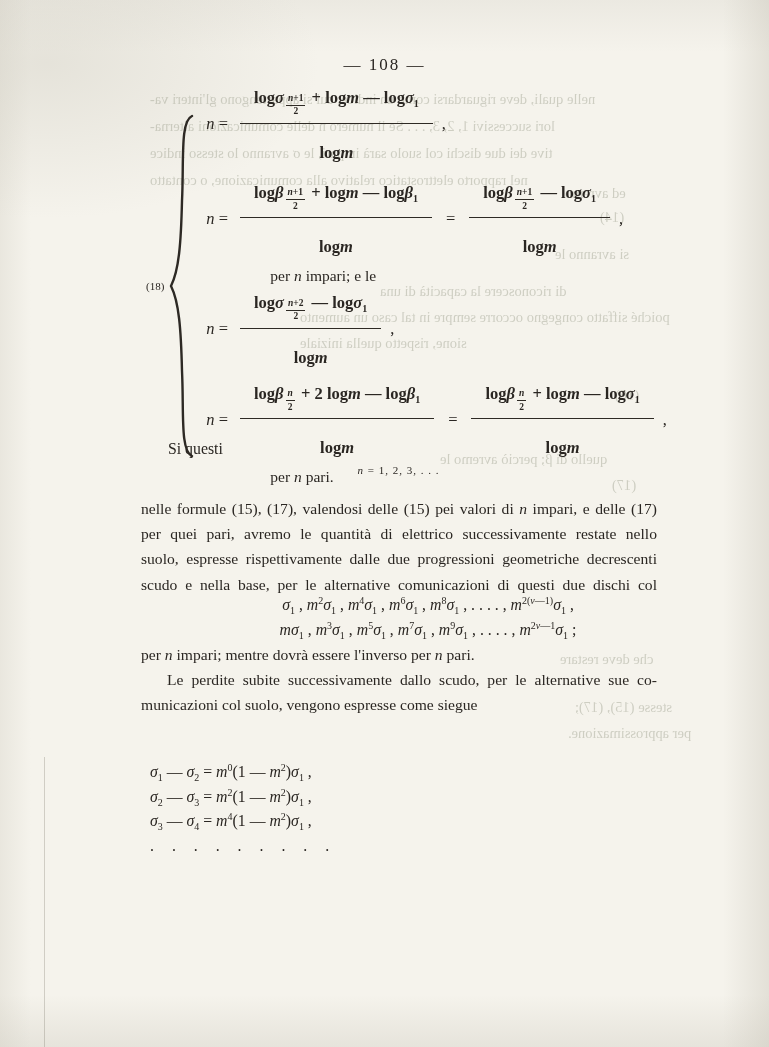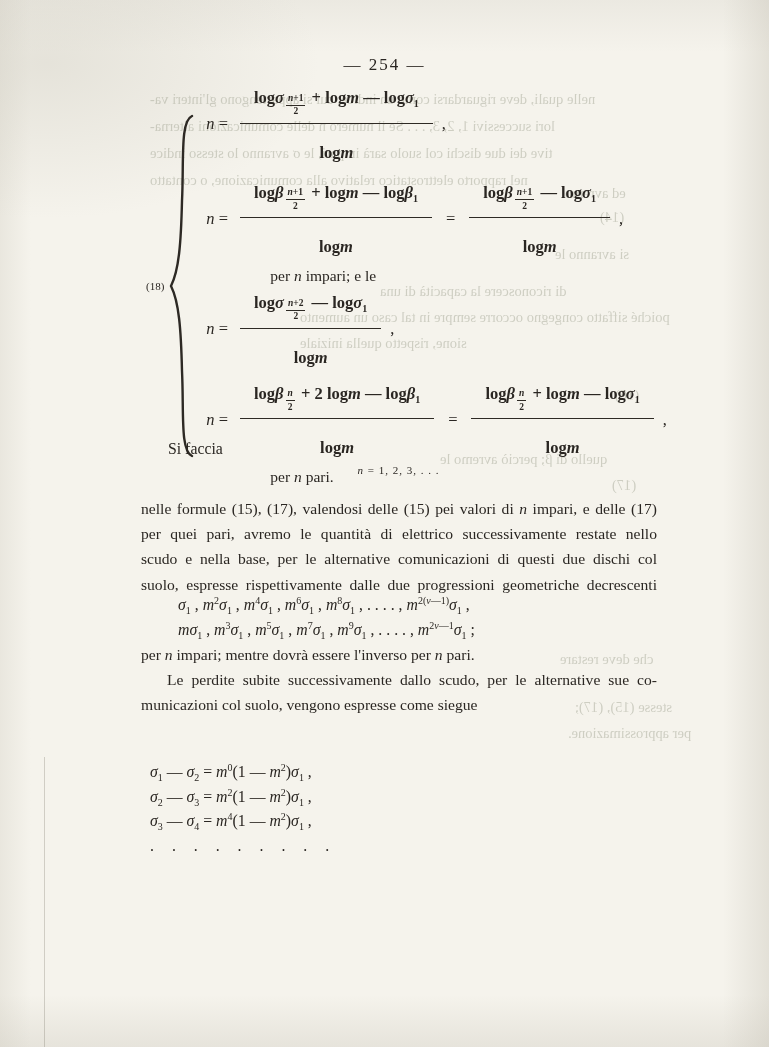--- a/index.html
+++ b/index.html
@@ -41,21 +41,21 @@
   
   .sifaccia{position:absolute;top:440px;left:168px;font-size:15.8px;}
   .series{position:absolute;top:464px;left:140px;width:517px;text-align:center;
     font-size:11px;letter-spacing:1px;}
   .para{position:absolute;left:141px;width:516px;font-size:15.6px;line-height:25.2px;}
   .p1{top:496px;}
   .p2{top:642px;}
   .pline{white-space:nowrap;}
   .jl{text-align:justify;text-align-last:justify;}
   .ind{text-indent:26px;}
-  .prog{position:absolute;top:592px;left:178px;width:500px;text-align:left;
+  .prog{position:absolute;top:592px;left:178px;width:500px;text-align:center;
     font-size:15.8px;line-height:25px;}
   .feqs{position:absolute;top:760px;left:150px;width:500px;text-align:left;
     font-size:15.8px;line-height:24.5px;}
   .dots{letter-spacing:7px;}
   .fold{position:absolute;left:44px;top:757px;width:1px;height:290px;
     background:rgba(110,108,95,.28);}
   i{font-style:italic;}
 </style>
 </head>
 <body>
@@ -74,21 +74,21 @@
     <span class="ghost" style="top:310px;left:300px">poiché siffatto congegno occorre sempre in tal caso un aumento</span>
     <span class="ghost" style="top:336px;left:300px">sione, rispetto quella iniziale</span>
     <span class="ghost" style="top:388px;left:615px">(16)</span>
     <span class="ghost" style="top:452px;left:440px">quello di β; perciò avremo le</span>
     <span class="ghost" style="top:478px;left:612px">(17)</span>
     <span class="ghost" style="top:652px;left:560px">che deve restare</span>
     <span class="ghost" style="top:700px;left:575px">stesse (15), (17);</span>
     <span class="ghost" style="top:726px;left:568px">per approssimazione.</span>
   </div>
 
-  <div class="pageno">— 254 —</div>
+  <div class="pageno">— 108 —</div>
 
   <div class="eqgroup">
     <span class="eqlabel">(18)</span>
     <svg class="brace" width="26" height="346" viewBox="0 0 26 346">
       <path d="M24 3 C12 8 16 48 14 88 C13 130 11 157 3 173 C11 189 13 216 14 258 C16 298 12 338 24 343" fill="none" stroke="#2d2924" stroke-width="2.4" stroke-linecap="round"></path>
     </svg>
     <div class="eqcol">
 
       <div class="eqrow" style="margin-top:2px">
         <span class="lhs"><i>n</i> =</span>
@@ -135,29 +135,29 @@
           <span class="num"><span>log<i>β</i></span><span class="sf"><span class="sft"><i>n</i></span><span class="sfb">2</span></span><span> + log<i>m</i> — log<i>σ</i><sub>1</sub></span></span>
           <span class="den">log<i>m</i></span>
         </span>
         <span class="tail">,</span>
       </div>
 
       <div class="eqnote">per <i>n</i> pari.</div>
     </div>
   </div>
 
-  <div class="sifaccia">Si faccia</div>
+  <div class="sifaccia">Si questi</div>
 
   <div class="series"><i>n</i> = 1,  2,  3,  . . .</div>
 
   <div class="para p1">
     <div class="pline jl">nelle formule (15), (17), valendosi delle (15) pei valori di <i>n</i> impari, e delle (17)</div>
     <div class="pline jl">per quei pari, avremo le quantità di elettrico successivamente restate nello</div>
+    <div class="pline jl">suolo, espresse rispettivamente dalle due progressioni geometriche decrescenti</div>
     <div class="pline jl">scudo e nella base, per le alternative comunicazioni di questi due dischi col</div>
-    <div class="pline jl">suolo, espresse rispettivamente dalle due progressioni geometriche decrescenti</div>
   </div>
 
   <div class="prog">
     <div class="pline"><i>σ</i><sub>1</sub> ,  <i>m</i><sup>2</sup><i>σ</i><sub>1</sub> ,  <i>m</i><sup>4</sup><i>σ</i><sub>1</sub> ,  <i>m</i><sup>6</sup><i>σ</i><sub>1</sub> ,  <i>m</i><sup>8</sup><i>σ</i><sub>1</sub> ,  . . . . ,  <i>m</i><sup>2(<i>ν</i>—1)</sup><i>σ</i><sub>1</sub> ,</div>
     <div class="pline"><i>mσ</i><sub>1</sub> ,  <i>m</i><sup>3</sup><i>σ</i><sub>1</sub> ,  <i>m</i><sup>5</sup><i>σ</i><sub>1</sub> ,  <i>m</i><sup>7</sup><i>σ</i><sub>1</sub> ,  <i>m</i><sup>9</sup><i>σ</i><sub>1</sub> ,  . . . . ,  <i>m</i><sup>2<i>ν</i>—1</sup><i>σ</i><sub>1</sub> ;</div>
   </div>
 
   <div class="para p2">
     <div class="pline">per <i>n</i> impari; mentre dovrà essere l'inverso per <i>n</i> pari.</div>
     <div class="pline jl ind">Le perdite subite successivamente dallo scudo, per le alternative sue co-</div>

